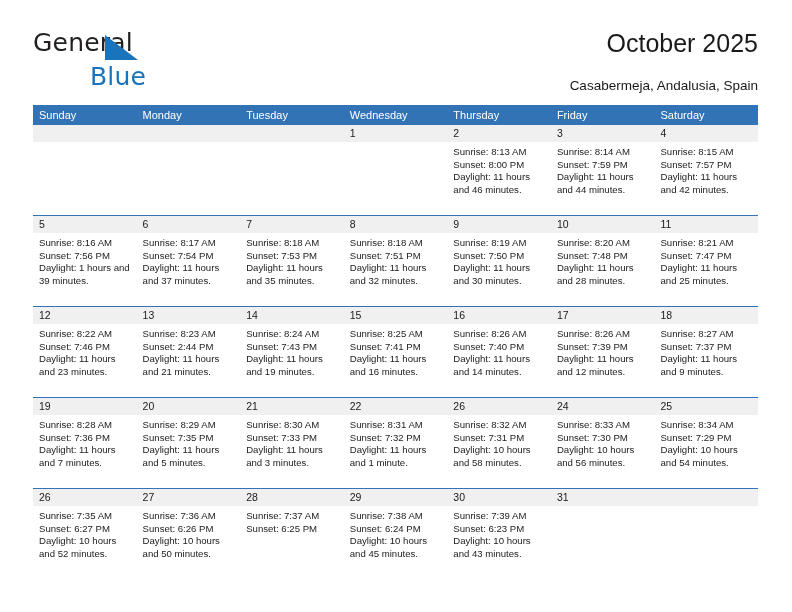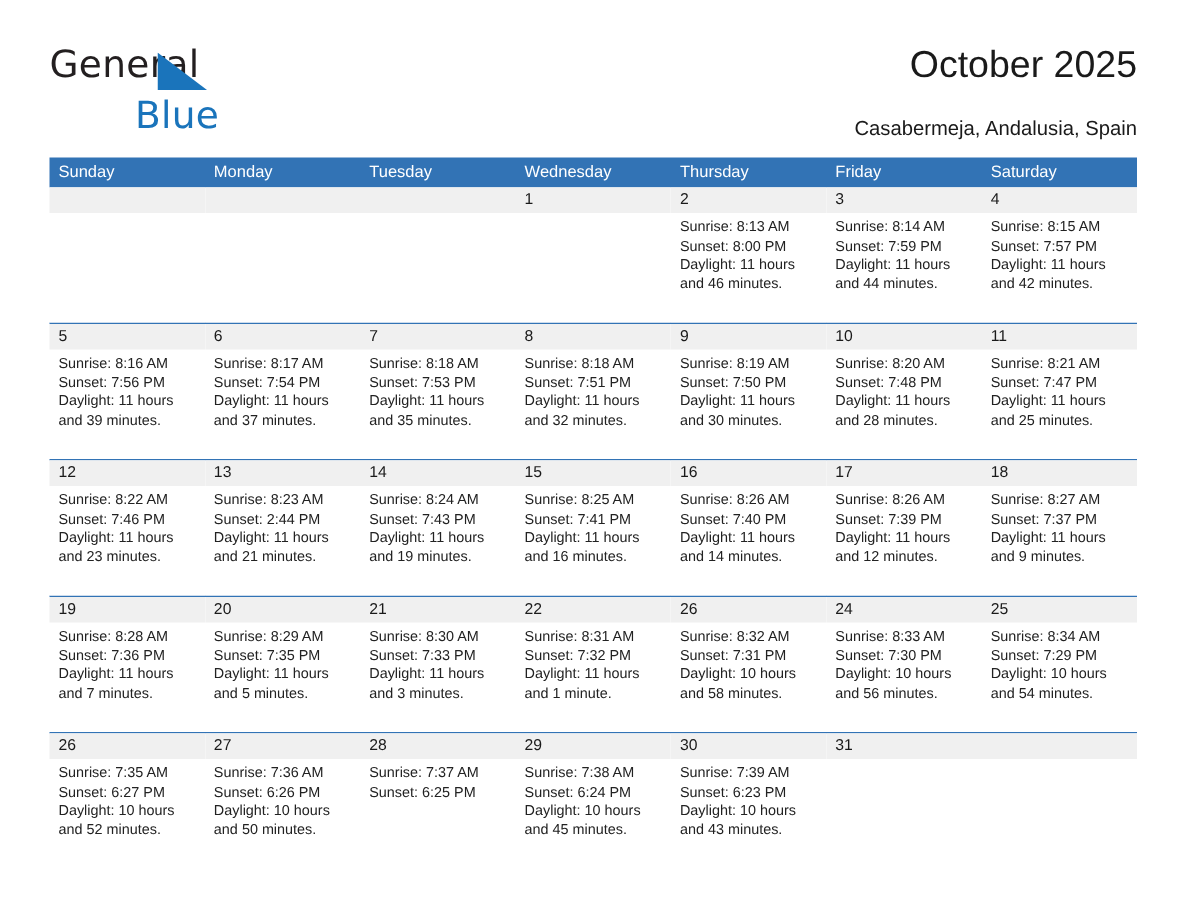--- a/index.html
+++ b/index.html
@@ -236,21 +236,21 @@
               <div class="daylight">Daylight: 11 hours and 42 minutes.</div>
             </div>
           </div>
         </div>
         <div class="week-row">
           <div class="day-cell">
             <div class="day-number">5</div>
             <div class="day-body">
               <div>Sunrise: 8:16 AM</div>
               <div>Sunset: 7:56 PM</div>
-              <div class="daylight">Daylight: 11 hours and 39 minutes.</div>
+              <div class="daylight">Daylight: 1 hours and 39 minutes.</div>
             </div>
           </div>
           <div class="day-cell">
             <div class="day-number">6</div>
             <div class="day-body">
               <div>Sunrise: 8:17 AM</div>
               <div>Sunset: 7:54 PM</div>
               <div class="daylight">Daylight: 11 hours and 37 minutes.</div>
             </div>
           </div>

